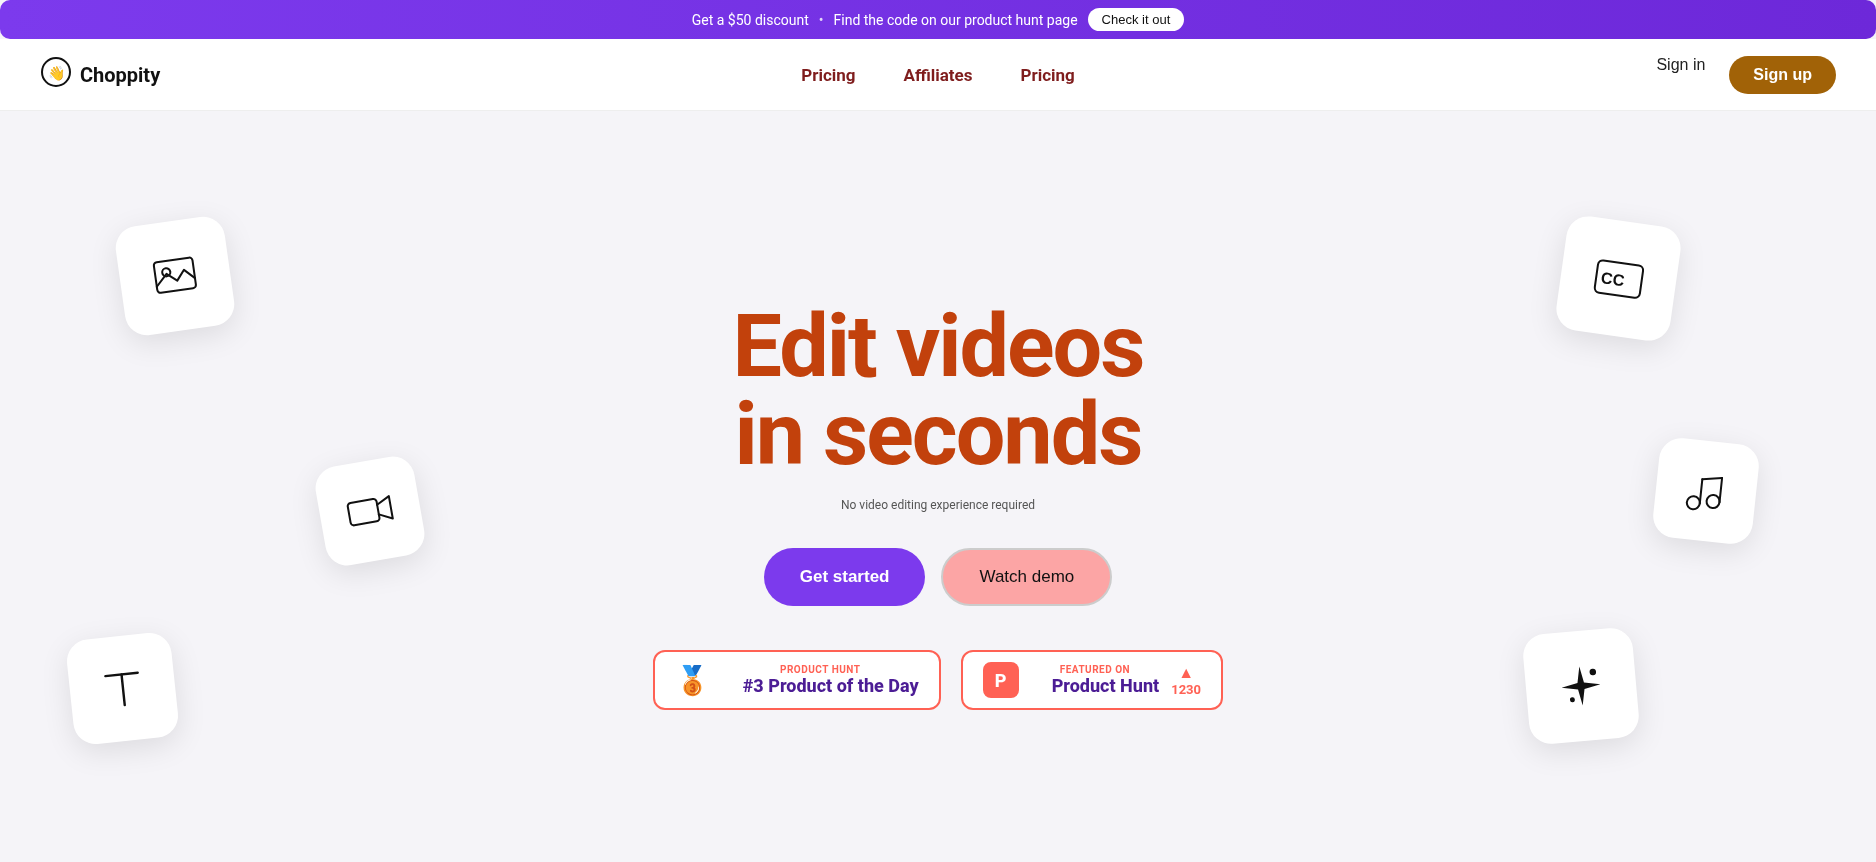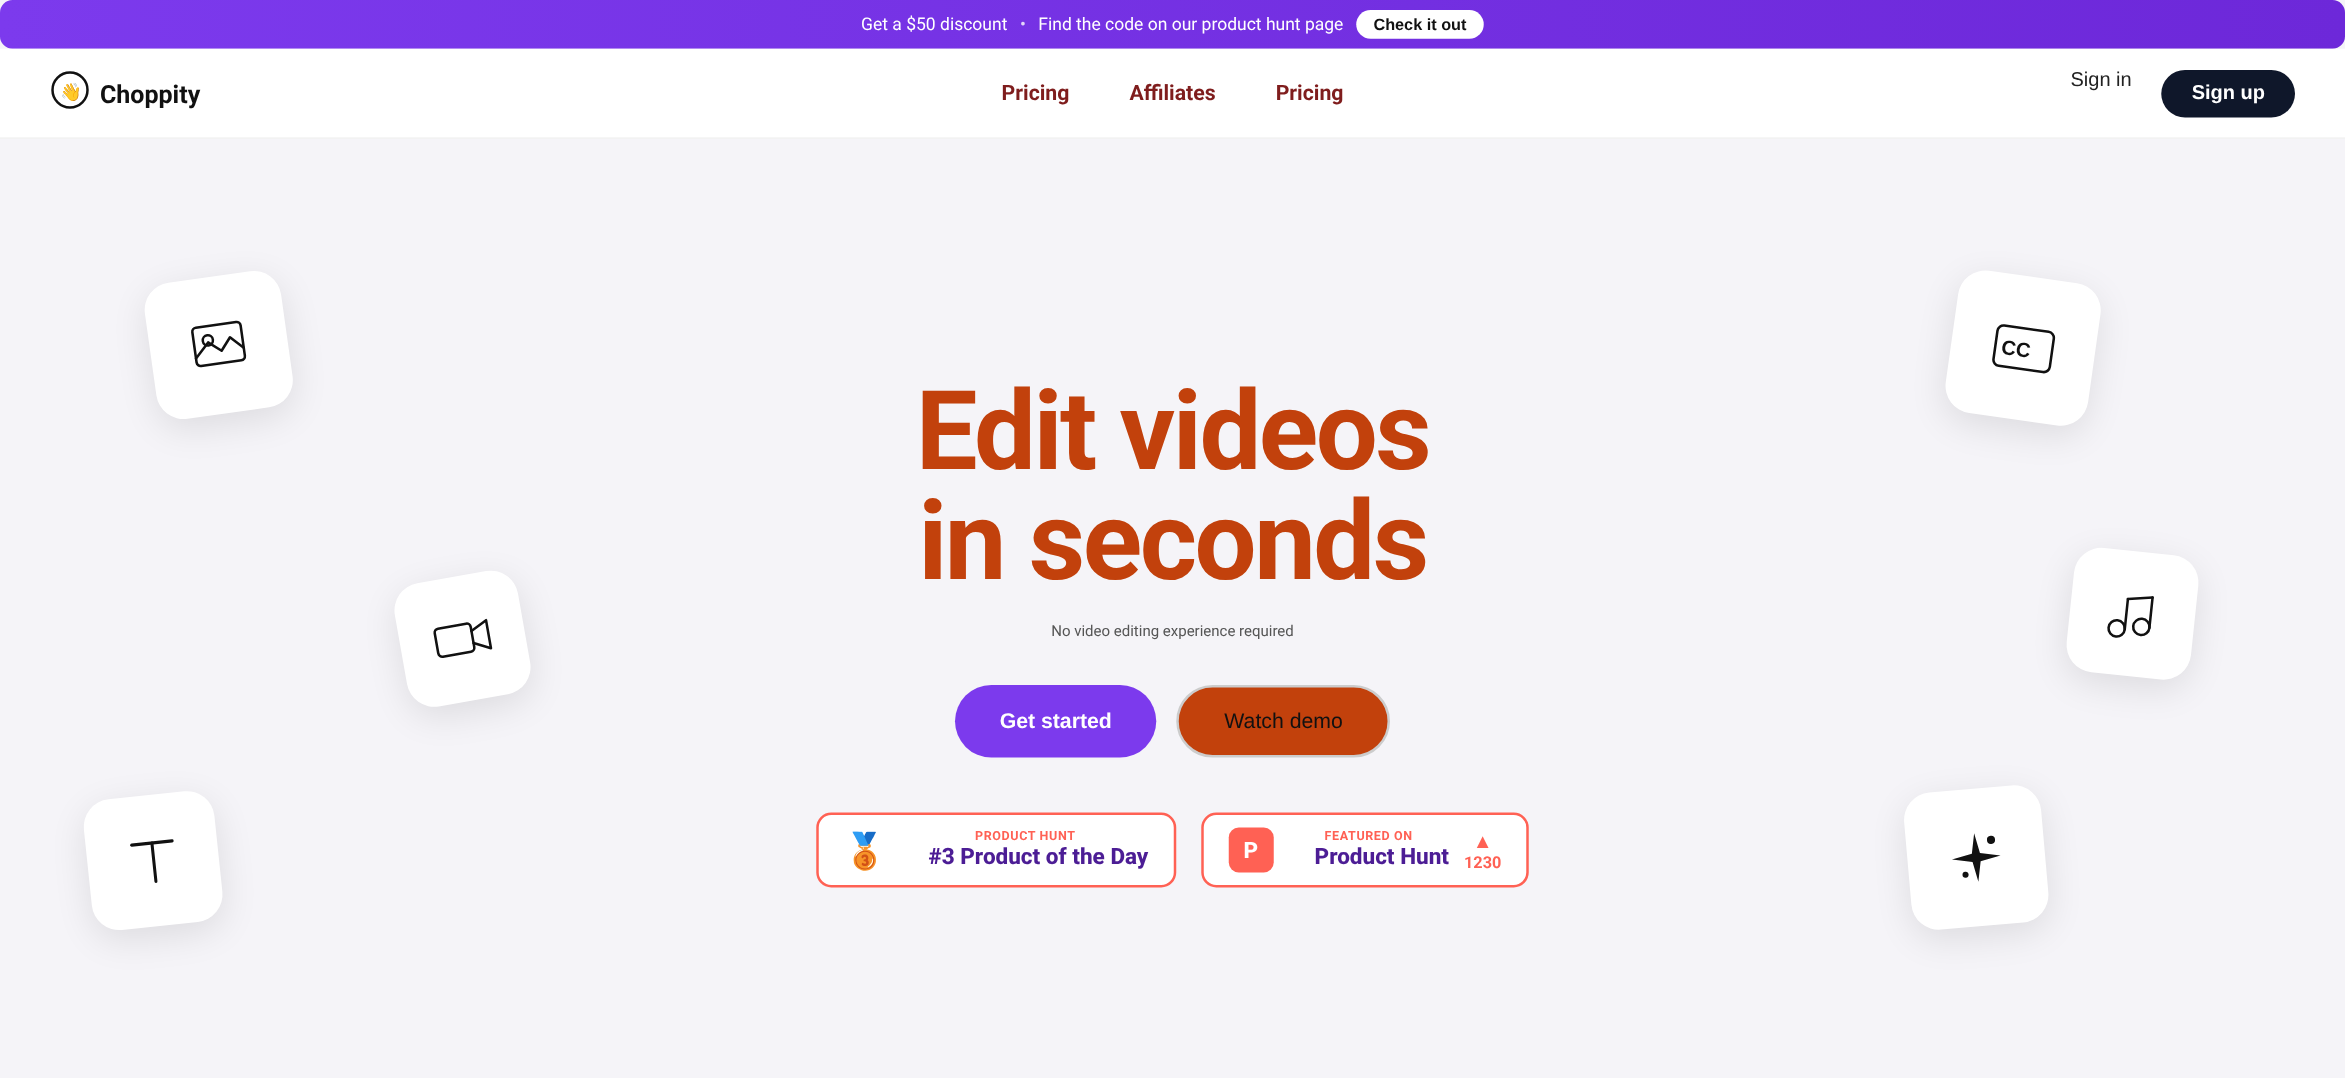--- a/index.html
+++ b/index.html
@@ -25,21 +25,21 @@
     }
     .top-banner .dot { opacity: 0.8; }
     .banner-btn {
       background: white;
       color: #111;
       border: none;
       border-radius: 20px;
       padding: 4px 14px;
       font-size: 13px;
       cursor: pointer;
-      font-weight: 700;
+      font-weight: 400;
     }
 
     
     nav {
       background: white;
       display: flex;
       align-items: center;
       justify-content: space-between;
       padding: 0 40px;
       height: 72px;
@@ -79,21 +79,21 @@
     }
     .sign-in {
       font-size: 16px;
       color: #222;
       cursor: pointer;
       background: none;
       border: none;
       font-weight: 400;
     }
     .sign-up {
-      background: #0f172a;
+      background: #a16207;
       color: white;
       border: none;
       border-radius: 30px;
       padding: 10px 24px;
       font-size: 16px;
       font-weight: 600;
       cursor: pointer;
     }
 
     
@@ -194,21 +194,21 @@
       background: #7c3aed;
       color: white;
       border: none;
       border-radius: 30px;
       padding: 19px 36px;
       font-size: 17px;
       font-weight: 600;
       cursor: pointer;
     }
     .btn-secondary {
-      background: #c2410c;
+      background: #fca5a5;
       color: #111;
       border: 2px solid #ccc;
       border-radius: 30px;
       padding: 16px 36px;
       font-size: 17px;
       font-weight: 500;
       cursor: pointer;
     }
 
     

